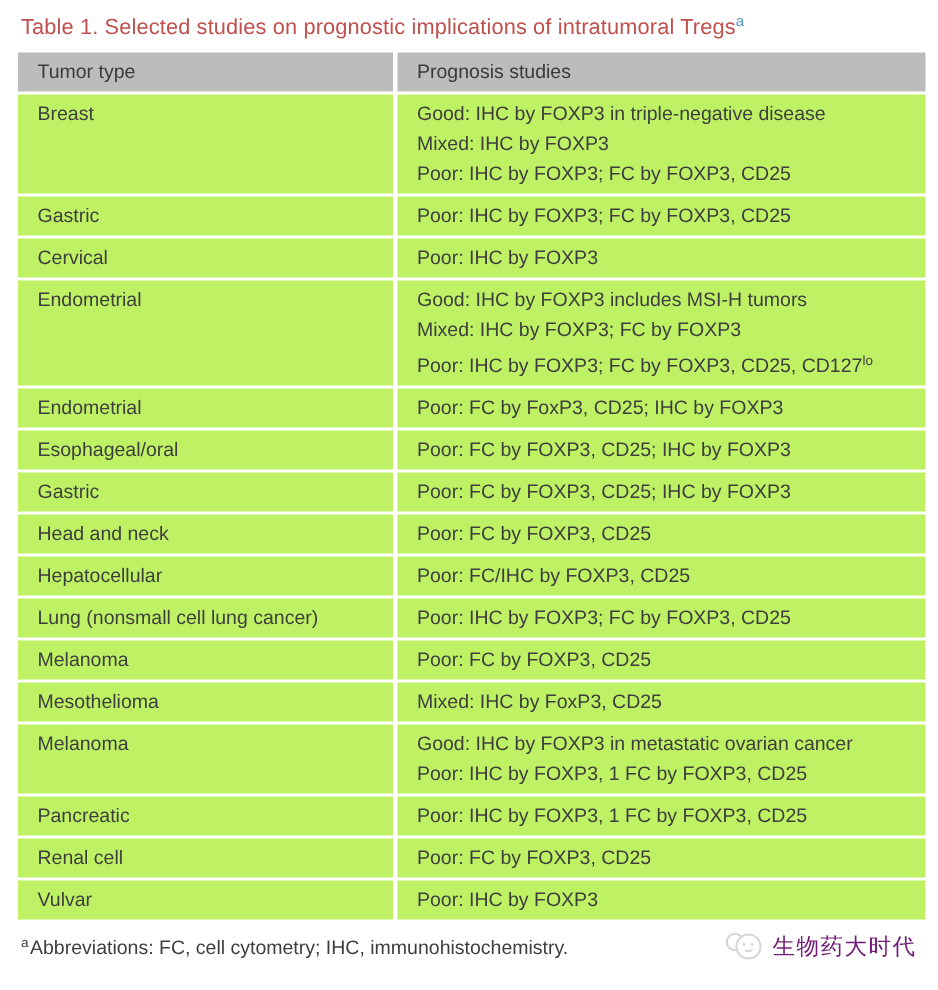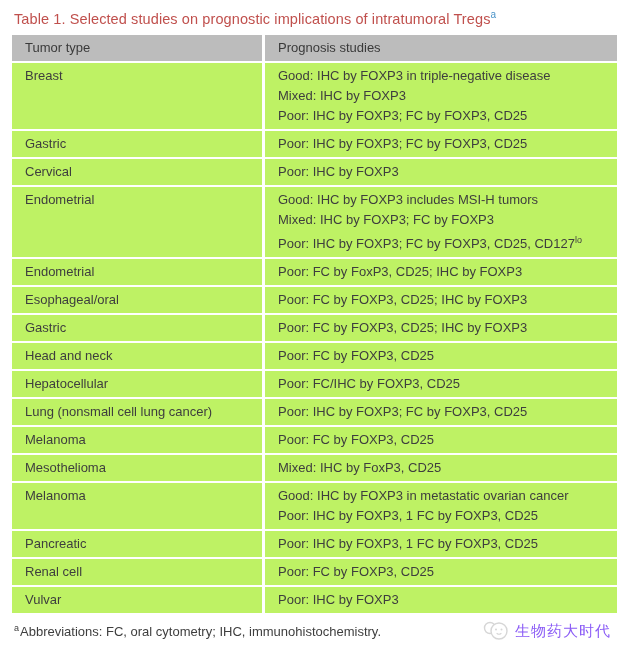--- a/index.html
+++ b/index.html
@@ -58,21 +58,21 @@
     margin: 10px 0 0 2px;
   }
   .footnote sup { margin-right: 1px; }
   .watermark {
     position: absolute;
     top: 619px;
     right: 14px;
     display: flex;
     align-items: center;
     gap: 5px;
-    color: #8b5cf6;
+    color: #701a75;
     font-size: 15px;
     letter-spacing: 1px;
     user-select: none;
   }
   .watermark svg { display: block; }
 </style>
 </head>
 <body>
 
 <div class="page">
@@ -182,21 +182,21 @@
         </div>
         <div class="row">
           <div class="cell cell-type">Vulvar</div>
           <div class="cell cell-prog">
             <div class="line">Poor: IHC by FOXP3</div>
           </div>
         </div>
       </div>
   </div>
 
-  <div class="footnote"><sup>a</sup><span>Abbreviations: FC, oral cytometry; IHC, immunohistochemistry.</span></div>
+  <div class="footnote"><sup>a</sup><span>Abbreviations: FC, cell cytometry; IHC, immunohistochemistry.</span></div>
 
   <div class="watermark">
     <span>
       <svg width="28" height="24" viewBox="0 0 28 24">
         <circle cx="8" cy="9" r="5.5" fill="none" stroke="#d6d6d6" stroke-width="1.4"></circle>
         <circle cx="17" cy="12" r="8" fill="#ffffff" stroke="#d6d6d6" stroke-width="1.4"></circle>
         <circle cx="14" cy="10.5" r="1" fill="#d6d6d6"></circle>
         <circle cx="19.5" cy="10.5" r="1" fill="#d6d6d6"></circle>
         <path d="M15 14.5 q2 1.5 4 0" fill="none" stroke="#d6d6d6" stroke-width="1.2" stroke-linecap="round"></path>
       </svg>

